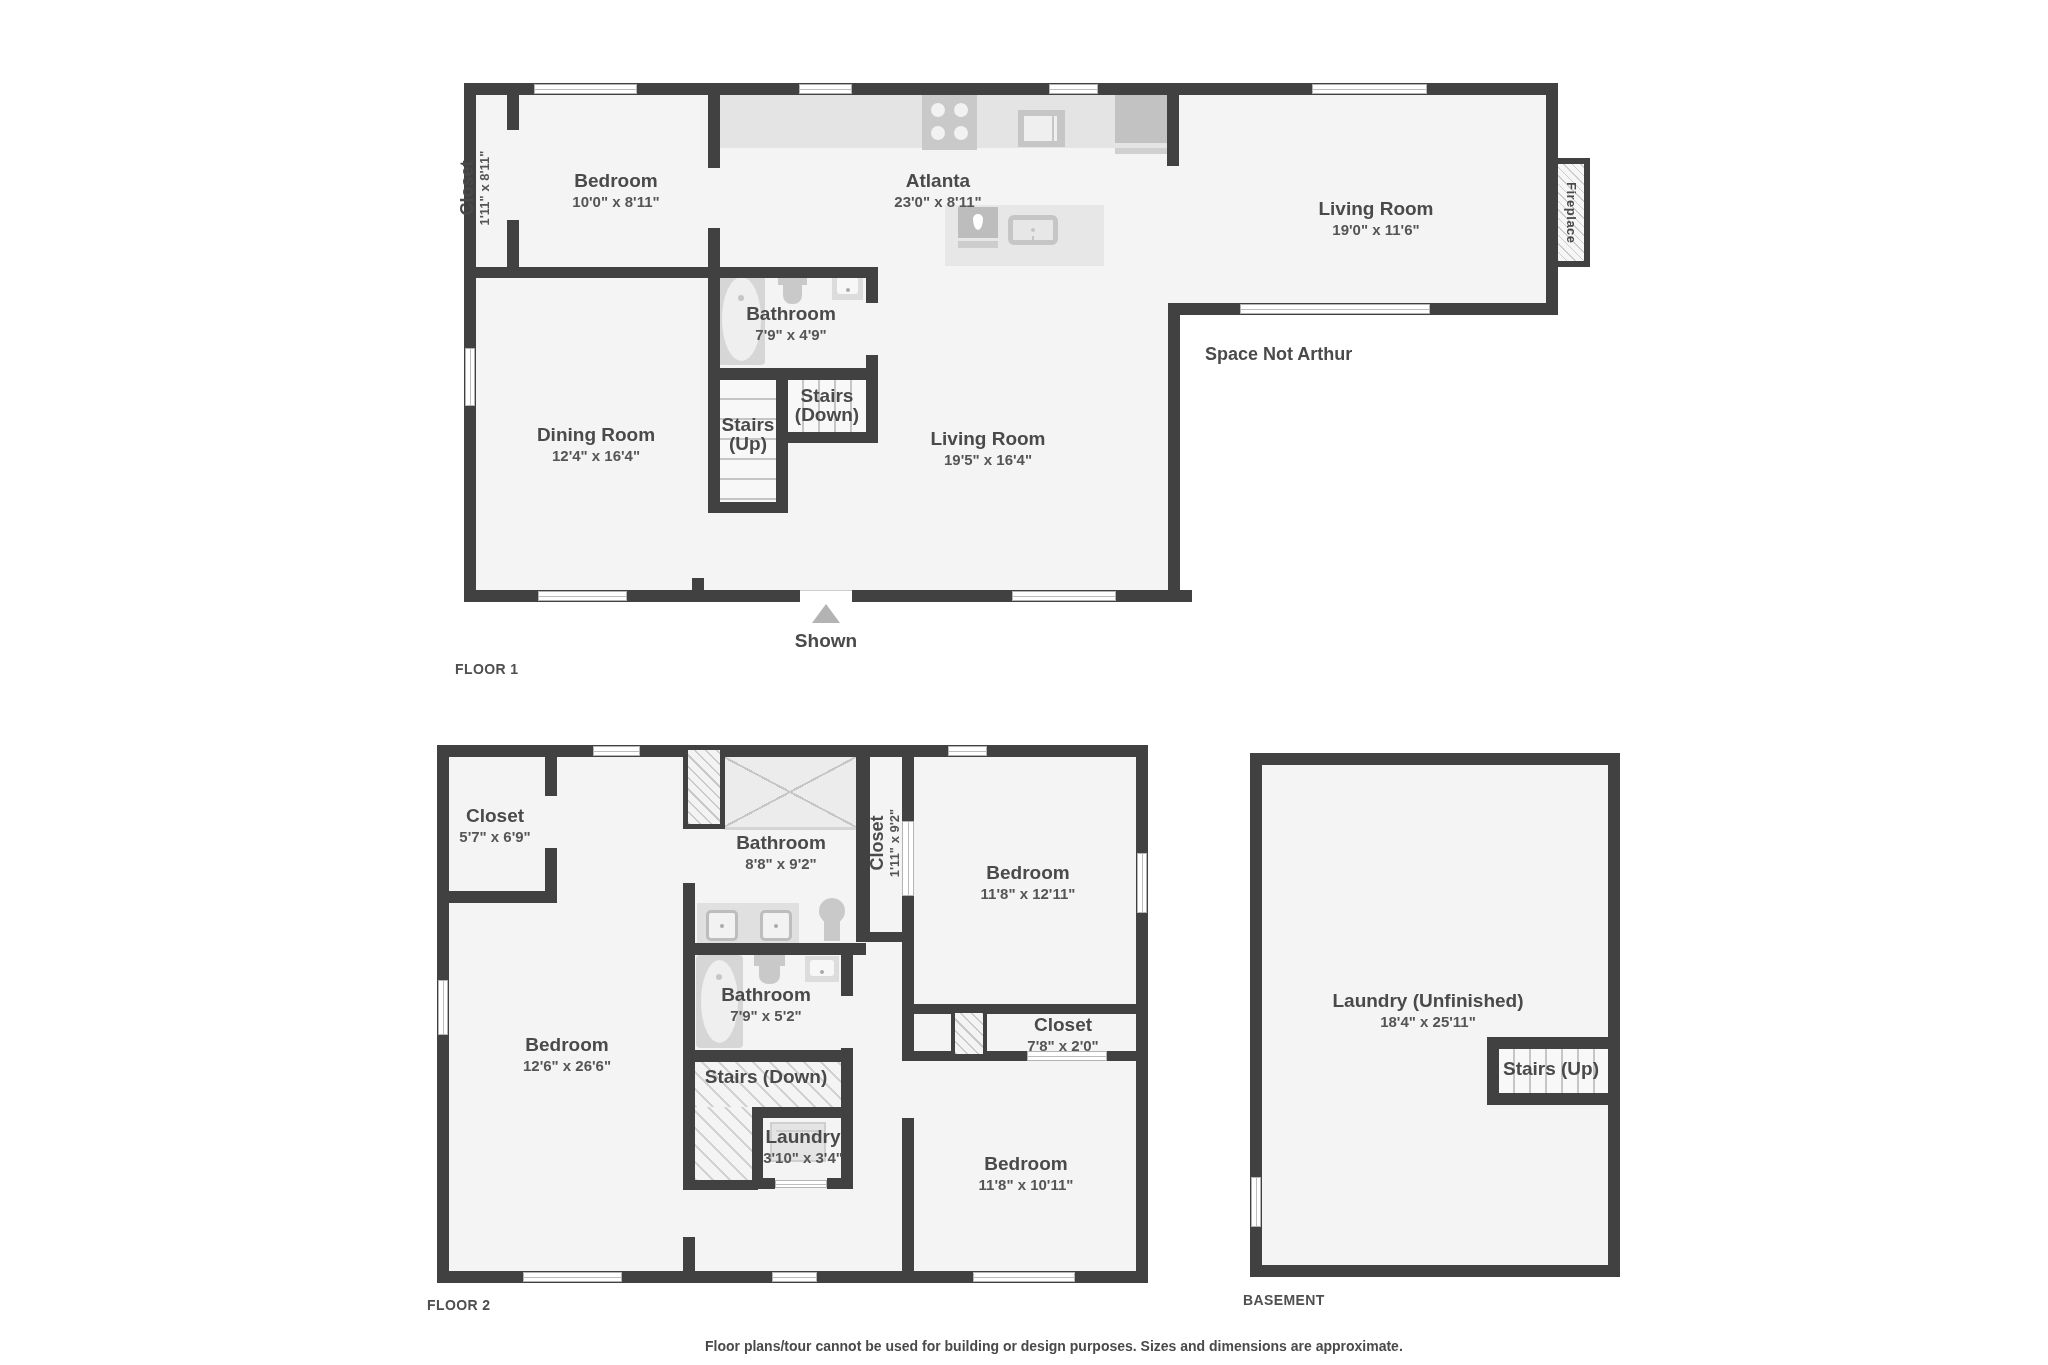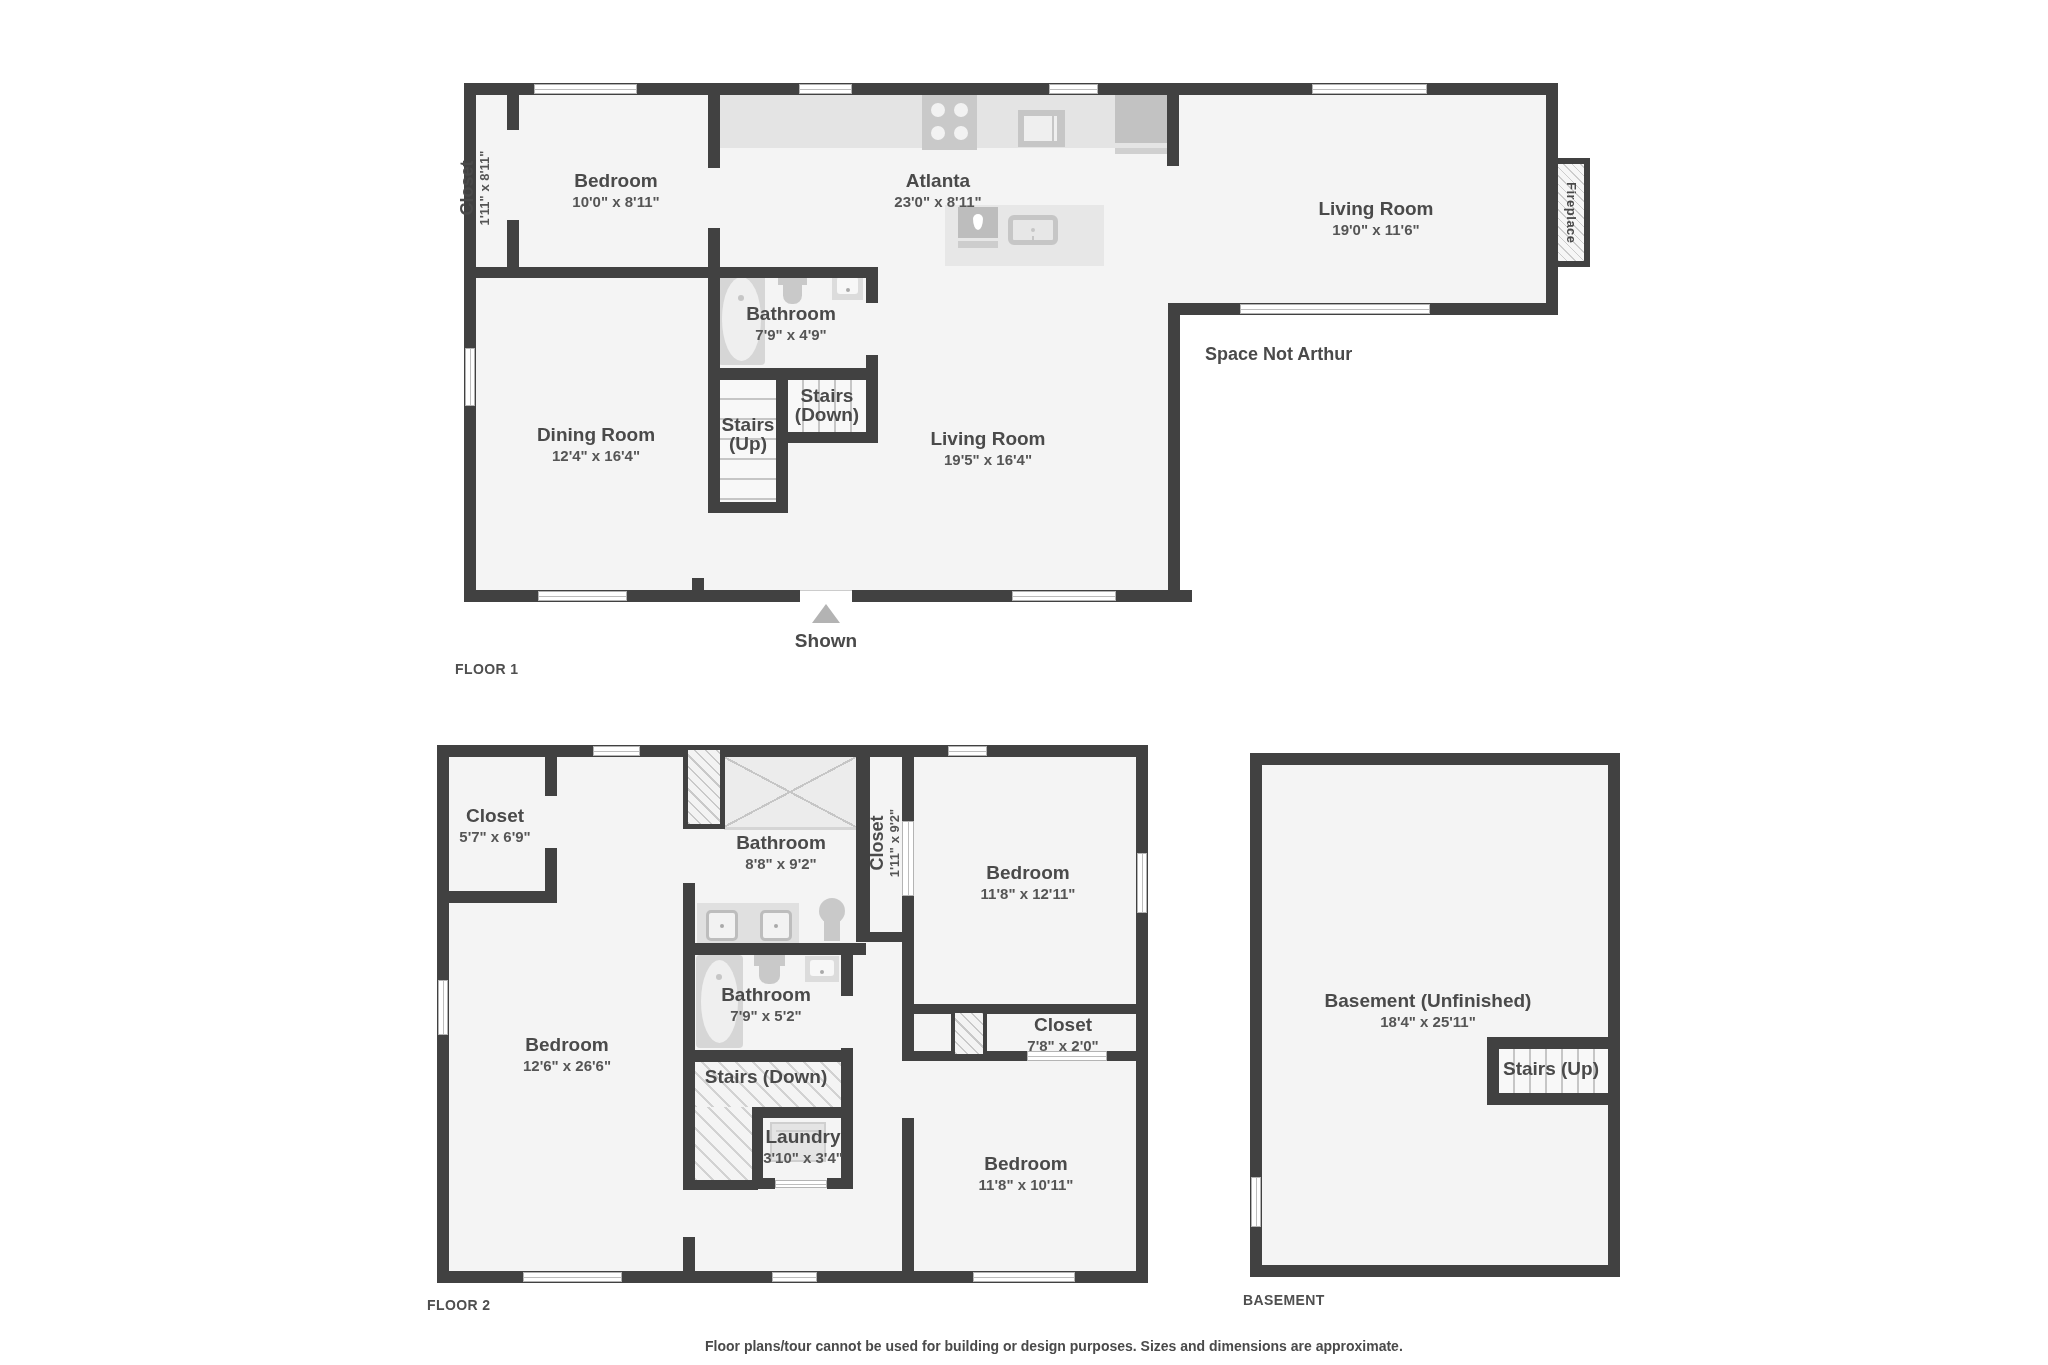--- a/index.html
+++ b/index.html
@@ -307,21 +307,21 @@
     <div class="w" style="left:1250px;top:753px;width:12px;height:524px"></div>
     <div class="w" style="left:1608px;top:753px;width:12px;height:524px"></div>
     <div class="w" style="left:1250px;top:1265px;width:370px;height:12px"></div>
     <div class="w" style="left:1487px;top:1037px;width:133px;height:12px"></div>
     <div class="w" style="left:1487px;top:1037px;width:12px;height:68px"></div>
     <div class="w" style="left:1487px;top:1093px;width:133px;height:12px"></div>
 
     <div class="win v" style="left:1251px;top:1177px;width:10px;height:50px"></div>
 
     <div class="room-label" style="left:1428px;top:990px">
-      <span class="nm">Basement (Unfinished)</span>
+      <span class="nm">Laundry (Unfinished)</span>
       <span class="dm">18'4" x 25'11"</span>
     </div>
     <div class="single-label" style="left:1551px;top:1058px;transform:translateX(-50%)">Stairs (Up)</div>
 
     <div class="floor-tag" style="left:1243px;top:1292px">BASEMENT</div>
   </div>
 
   <div class="disclaimer" style="left:705px;top:1338px;width:650px">Floor plans/tour cannot be used for building or design purposes. Sizes and dimensions are approximate.</div>
 
 </div>

